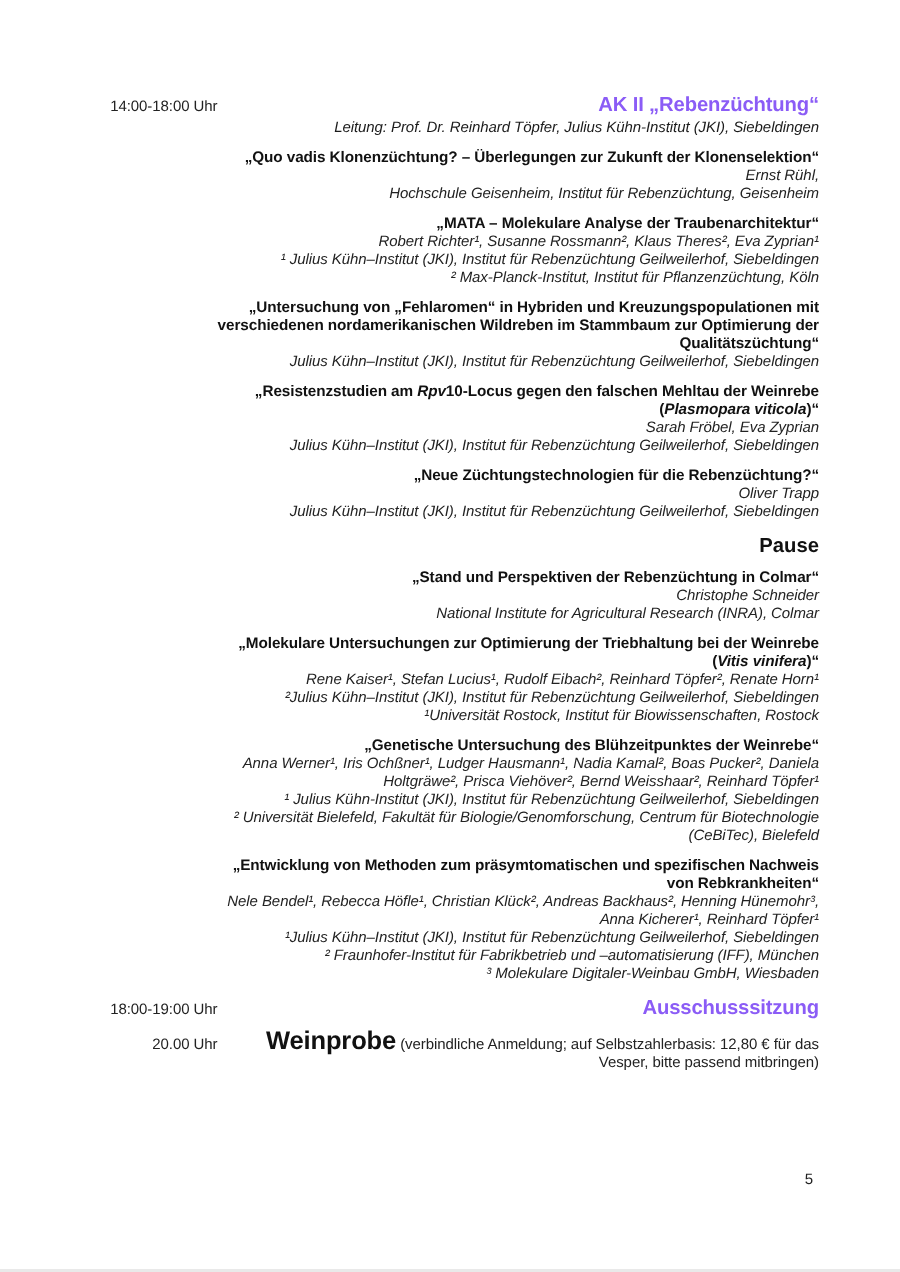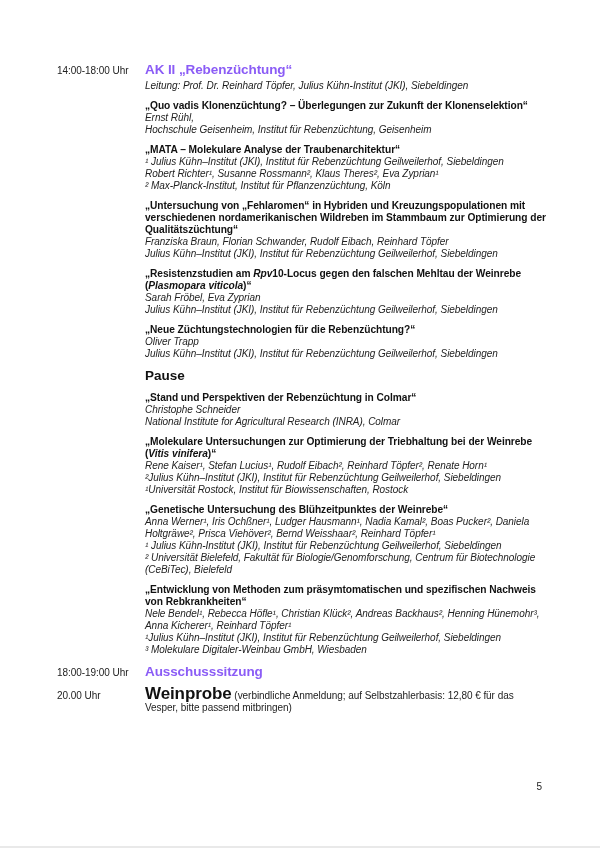--- a/index.html
+++ b/index.html
@@ -4,20 +4,21 @@
 <style>
   html, body { margin:0; padding:0; background:#fff; }
   .page {
     position:relative;
     width:600px;
     height:848px;
     background:#ffffff;
     font-family:"Liberation Sans","DejaVu Sans",sans-serif;
     color:#1b1b1b;
     overflow:hidden;
+    text-align:right;
   }
   .content {
     position:absolute;
     left:57px;
     top:62px;
     width:489px;
   }
   .row { display:flex; align-items:baseline; }
   .row + .row { margin-top:8px; }
   .time {
@@ -103,30 +104,29 @@
         <div class="body-col">
           <div class="talk-title"><span>„Quo vadis Klonenzüchtung? – Überlegungen zur Zukunft der Klonenselektion“</span></div>
           <div class="detail">Ernst Rühl,</div>
           <div class="detail">Hochschule Geisenheim, Institut für Rebenzüchtung, Geisenheim</div>
         </div>
       </div>
       <div class="row">
         <div class="time"></div>
         <div class="body-col">
           <div class="talk-title"><span>„MATA – Molekulare Analyse der Traubenarchitektur“</span></div>
+          <div class="detail">Robert Richter¹, Susanne Rossmann², Klaus Theres², Eva Zyprian¹</div>
           <div class="detail">¹ Julius Kühn–Institut (JKI), Institut für Rebenzüchtung Geilweilerhof, Siebeldingen</div>
-          <div class="detail">Robert Richter¹, Susanne Rossmann², Klaus Theres², Eva Zyprian¹</div>
           <div class="detail">² Max-Planck-Institut, Institut für Pflanzenzüchtung, Köln</div>
         </div>
       </div>
       <div class="row">
         <div class="time"></div>
         <div class="body-col">
           <div class="talk-title"><span>„Untersuchung von „Fehlaromen“ in Hybriden und Kreuzungspopulationen mit verschiedenen nordamerikanischen Wildreben im Stammbaum zur Optimierung der Qualitätszüchtung“</span></div>
-          <div class="detail">Franziska Braun, Florian Schwander, Rudolf Eibach, Reinhard Töpfer</div>
           <div class="detail">Julius Kühn–Institut (JKI), Institut für Rebenzüchtung Geilweilerhof, Siebeldingen</div>
         </div>
       </div>
       <div class="row">
         <div class="time"></div>
         <div class="body-col">
           <div class="talk-title"><span>„Resistenzstudien am </span><span class="it">Rpv</span><span>10-Locus gegen den falschen Mehltau der Weinrebe (</span><span class="it">Plasmopara viticola</span><span>)“</span></div>
           <div class="detail">Sarah Fröbel, Eva Zyprian</div>
           <div class="detail">Julius Kühn–Institut (JKI), Institut für Rebenzüchtung Geilweilerhof, Siebeldingen</div>
         </div>
@@ -170,20 +170,21 @@
           <div class="detail">¹ Julius Kühn-Institut (JKI), Institut für Rebenzüchtung Geilweilerhof, Siebeldingen</div>
           <div class="detail">² Universität Bielefeld, Fakultät für Biologie/Genomforschung, Centrum für Biotechnologie (CeBiTec), Bielefeld</div>
         </div>
       </div>
       <div class="row">
         <div class="time"></div>
         <div class="body-col">
           <div class="talk-title"><span>„Entwicklung von Methoden zum präsymtomatischen und spezifischen Nachweis von Rebkrankheiten“</span></div>
           <div class="detail">Nele Bendel¹, Rebecca Höfle¹, Christian Klück², Andreas Backhaus², Henning Hünemohr³, Anna Kicherer¹, Reinhard Töpfer¹</div>
           <div class="detail">¹Julius Kühn–Institut (JKI), Institut für Rebenzüchtung Geilweilerhof, Siebeldingen</div>
+          <div class="detail">² Fraunhofer-Institut für Fabrikbetrieb und –automatisierung (IFF), München</div>
           <div class="detail">³ Molekulare Digitaler-Weinbau GmbH, Wiesbaden</div>
         </div>
       </div>
       <div class="row">
         <div class="time">18:00-19:00 Uhr</div>
         <div class="body-col">
           <div class="session-title">Ausschusssitzung</div>
         </div>
       </div>
       <div class="row">

